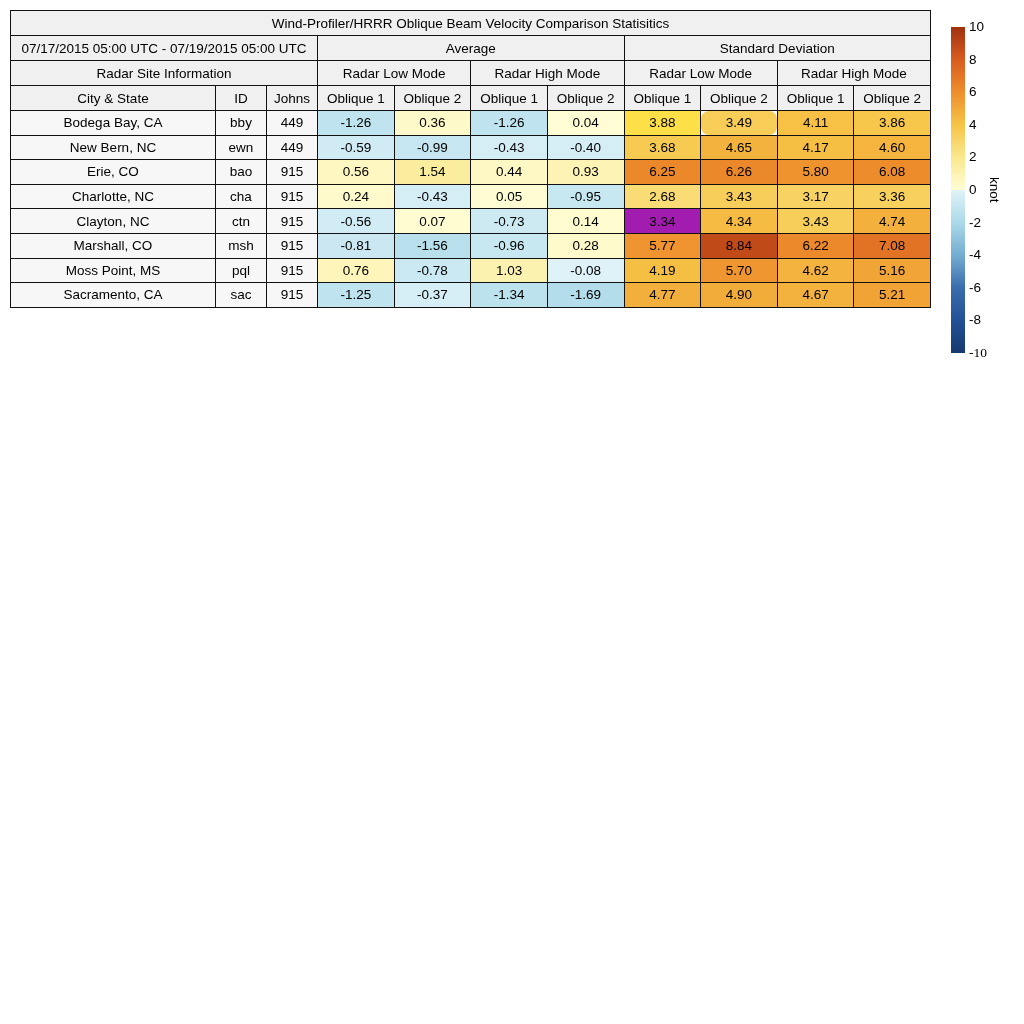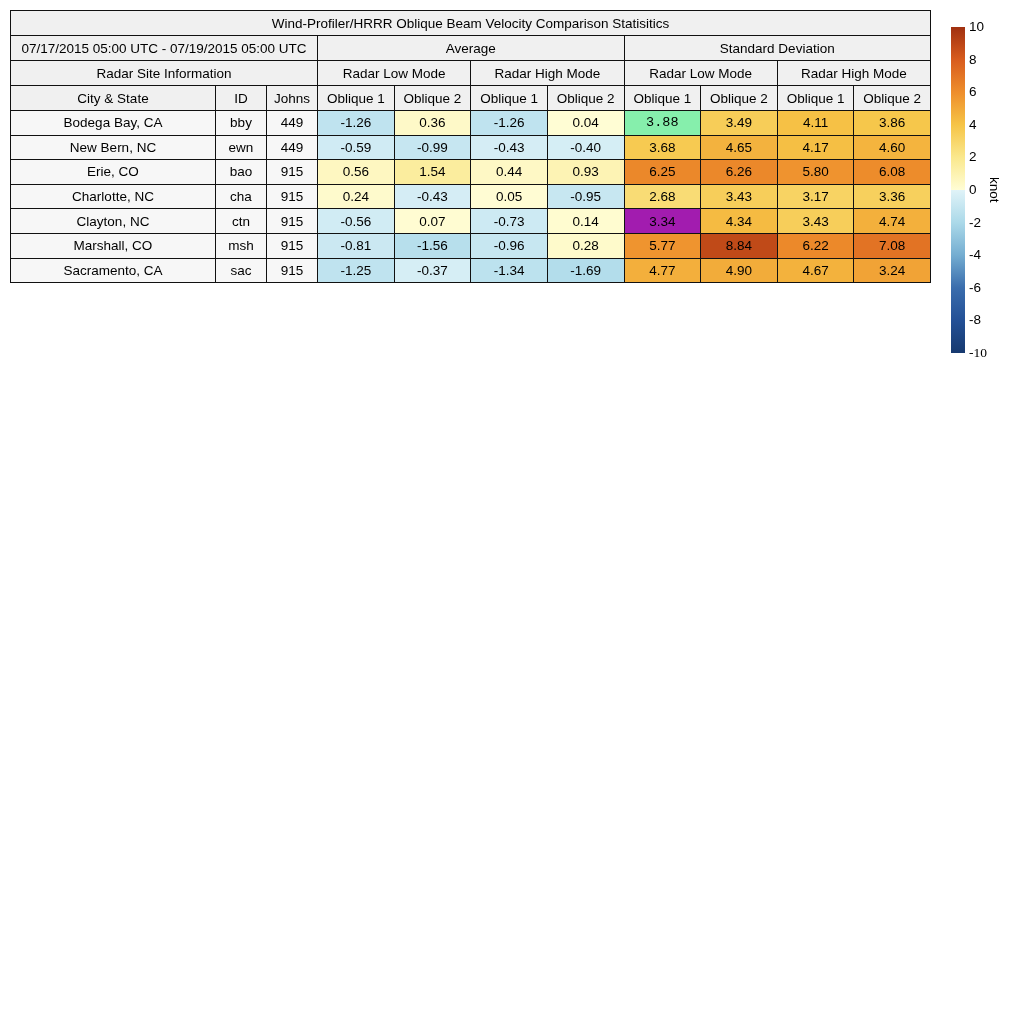--- a/index.html
+++ b/index.html
@@ -72,22 +72,22 @@
     </tbody>
     <tbody id="data-rows">
         <tr class="data-row">
           <td class="site">Bodega Bay, CA</td>
           <td class="site">bby</td>
           <td class="site">449</td>
           <td class="val" style="background: rgb(191, 227, 239);">-1.26</td>
           <td class="val" style="background: rgb(254, 249, 200);">0.36</td>
           <td class="val" style="background: rgb(191, 227, 239);">-1.26</td>
           <td class="val" style="background: rgb(255, 253, 212);">0.04</td>
-          <td class="val" style="background: #86efac; font-family: Liberation Mono, monospace;">3.88</td>
-          <td class="val" style="background: rgb(247, 205, 88);">3.49</td>
+          <td class="val" style="background: #fde047;">3.88</td>
+          <td class="val" style="background: rgb(247, 205, 88); border-radius: 8px;">3.49</td>
           <td class="val" style="background: rgb(246, 193, 69);">4.11</td>
           <td class="val" style="background: rgb(246, 199, 75);">3.86</td>
         </tr>
         <tr class="data-row">
           <td class="site">New Bern, NC</td>
           <td class="site">ewn</td>
           <td class="site">449</td>
           <td class="val" style="background: rgb(208, 235, 244);">-0.59</td>
           <td class="val" style="background: rgb(198, 230, 241);">-0.99</td>
           <td class="val" style="background: rgb(213, 237, 245);">-0.43</td>
@@ -143,31 +143,44 @@
           <td class="val" style="background: rgb(203, 232, 242);">-0.81</td>
           <td class="val" style="background: rgb(183, 223, 236);">-1.56</td>
           <td class="val" style="background: rgb(199, 231, 241);">-0.96</td>
           <td class="val" style="background: rgb(254, 250, 203);">0.28</td>
           <td class="val" style="background: rgb(239, 148, 47);">5.77</td>
           <td class="val" style="background: rgb(192, 74, 24);">8.84</td>
           <td class="val" style="background: rgb(236, 137, 42);">6.22</td>
           <td class="val" style="background: rgb(226, 115, 36);">7.08</td>
         </tr>
         <tr class="data-row">
+          <td class="site">Moss Point, MS</td>
+          <td class="site">pql</td>
+          <td class="site">915</td>
+          <td class="val" style="background: rgb(253, 245, 186);">0.76</td>
+          <td class="val" style="background: rgb(203, 233, 242);">-0.78</td>
+          <td class="val" style="background: rgb(252, 242, 176);">1.03</td>
+          <td class="val" style="background: rgb(222, 242, 247);">-0.08</td>
+          <td class="val" style="background: rgb(245, 191, 68);">4.19</td>
+          <td class="val" style="background: rgb(239, 150, 48);">5.70</td>
+          <td class="val" style="background: rgb(244, 179, 62);">4.62</td>
+          <td class="val" style="background: rgb(241, 165, 55);">5.16</td>
+        </tr>
+        <tr class="data-row">
           <td class="site">Sacramento, CA</td>
           <td class="site">sac</td>
           <td class="site">915</td>
           <td class="val" style="background: rgb(191, 227, 239);">-1.25</td>
           <td class="val" style="background: rgb(214, 238, 245);">-0.37</td>
           <td class="val" style="background: rgb(188, 226, 238);">-1.34</td>
           <td class="val" style="background: rgb(179, 221, 235);">-1.69</td>
           <td class="val" style="background: rgb(243, 175, 60);">4.77</td>
           <td class="val" style="background: rgb(242, 172, 58);">4.90</td>
           <td class="val" style="background: rgb(243, 178, 61);">4.67</td>
-          <td class="val" style="background: rgb(241, 163, 54);">3.24</td>
+          <td class="val" style="background: rgb(241, 163, 54);">5.21</td>
         </tr>
       </tbody>
   </table>
 
   <div class="colorbar">
     <div class="cb-gradient" id="cb-gradient" style="background: linear-gradient(rgb(160, 48, 16) 0%, rgb(216, 92, 30) 10%, rgb(238, 142, 44) 20%, rgb(246, 196, 70) 30%, rgb(250, 232, 141) 40%, rgb(255, 253, 213) 50%, rgb(224, 243, 248) 50%, rgb(171, 217, 233) 60%, rgb(116, 173, 209) 70%, rgb(58, 109, 173) 80%, rgb(35, 80, 150) 90%, rgb(22, 57, 111) 100%);"></div>
     <div class="cb-ticks" id="cb-ticks">
         <span class="cb-tick" style="top: -8px;">10</span>
         <span class="cb-tick" style="top: 24.6px;">8</span>
         <span class="cb-tick" style="top: 57.2px;">6</span>

